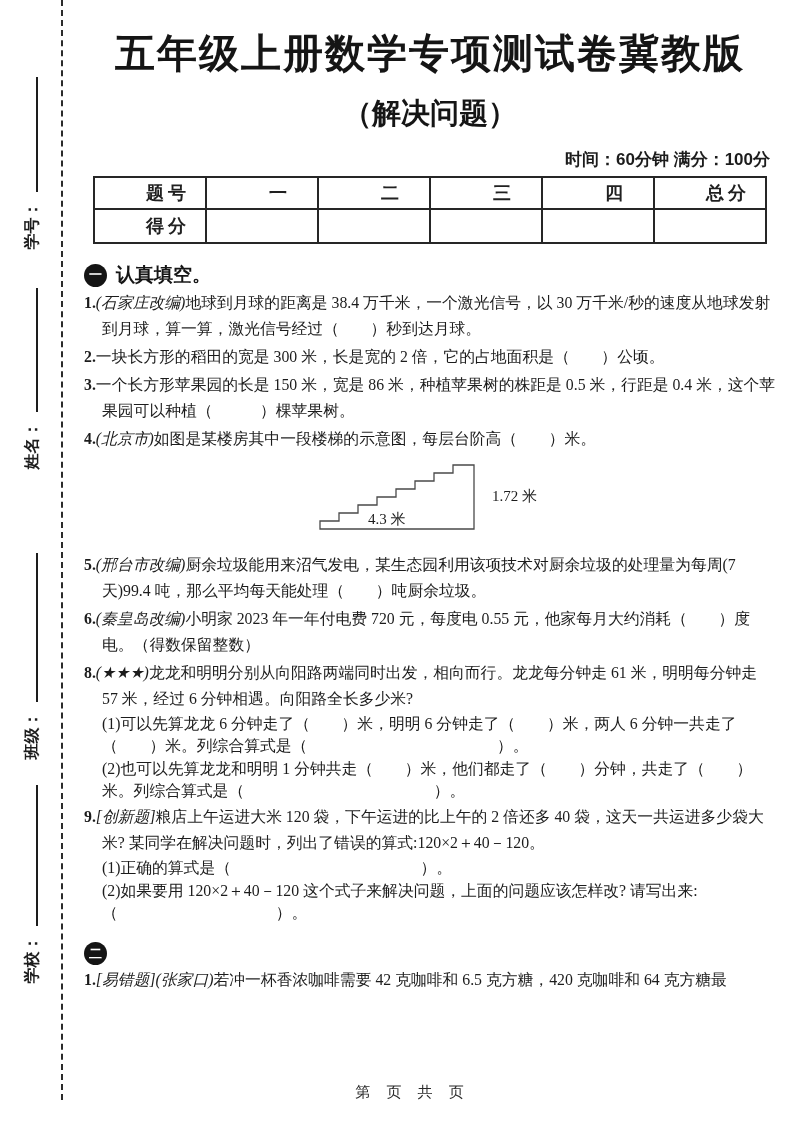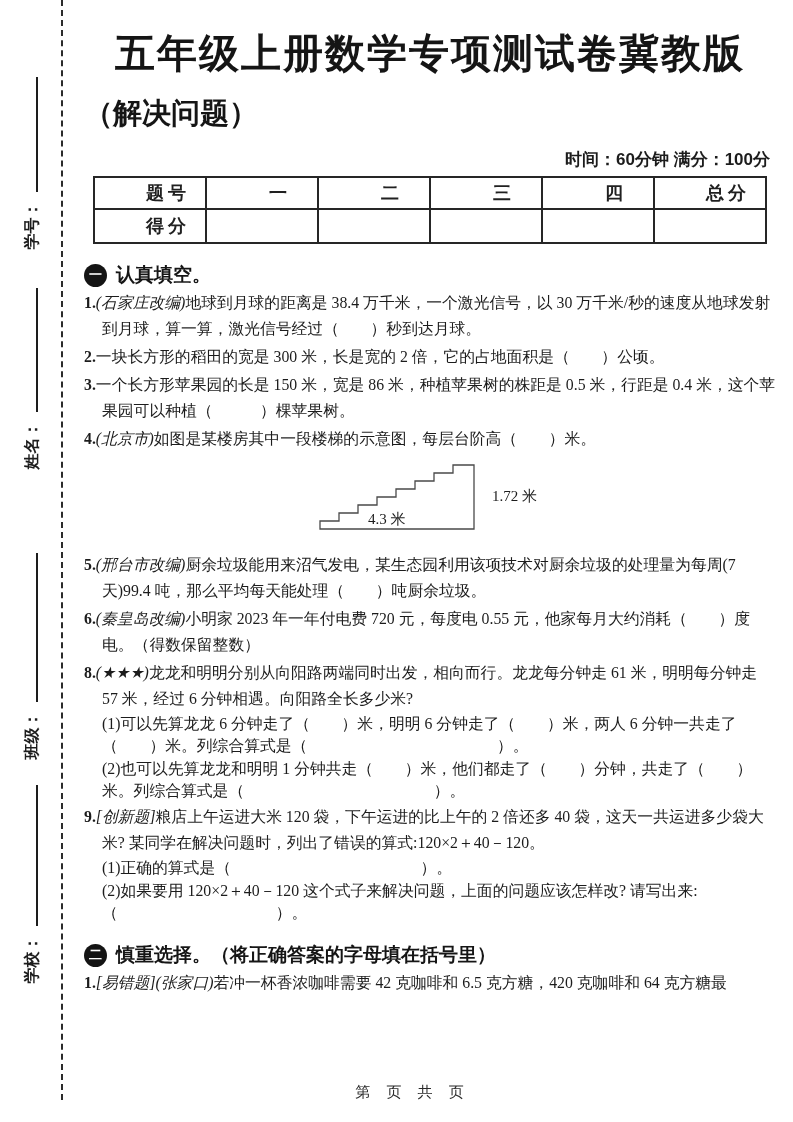--- a/index.html
+++ b/index.html
@@ -31,21 +31,21 @@
   }
 
   
   .main { position:relative; margin-left:84px; width:692px; }
   .title {
     margin-top:26px; text-align:center; font-size:40px; font-weight:800;
     letter-spacing:2px; font-family:"Liberation Sans","DejaVu Sans",sans-serif;
     color:#151515;
   }
   .subtitle {
-    margin-top:13px; font-size:29px; font-weight:800;
+    margin-top:13px; text-align:center; font-size:29px; font-weight:800;
     font-family:"Liberation Sans","DejaVu Sans",sans-serif; color:#151515;
   }
   .meta {
     margin-top:14px; text-align:right; padding-right:6px;
     font-size:17px; font-weight:600;
     font-family:"Liberation Sans","DejaVu Sans",sans-serif;
   }
   table.score-table {
     margin-top:5px; margin-left:9px; width:674px;
     border-collapse:collapse; table-layout:fixed;
@@ -189,21 +189,20 @@
     <div class="qsub">(2)也可以先算龙龙和明明 1 分钟共走（　　）米，他们都走了（　　）分钟，共走了（　　）米。列综合算式是（　　　　　　　　　　　　）。</div>
 
     <div class="q">
       <span class="qnum">9.</span><span class="qtag">[创新题]</span><span class="qtext">粮店上午运进大米 120 袋，下午运进的比上午的 2 倍还多 40 袋，这天一共运进多少袋大米? 某同学在解决问题时，列出了错误的算式:120×2＋40－120。</span>
     </div>
     <div class="qsub">(1)正确的算式是（　　　　　　　　　　　　）。</div>
     <div class="qsub">(2)如果要用 120×2＋40－120 这个式子来解决问题，上面的问题应该怎样改? 请写出来:（　　　　　　　　　　）。</div>
 
     <div class="section-header">
       <span class="circle-icon">二</span>
-      <span class="section-title">慎重选择。（将正确答案的字母填在括号里）</span>
     </div>
 
     <div class="q">
       <span class="qnum">1.</span><span class="qtag">[易错题](张家口)</span><span class="qtext">若冲一杯香浓咖啡需要 42 克咖啡和 6.5 克方糖，420 克咖啡和 64 克方糖最</span>
     </div>
 
   </div>
 
   <div class="footer">第 页 共 页</div>
 </div>

